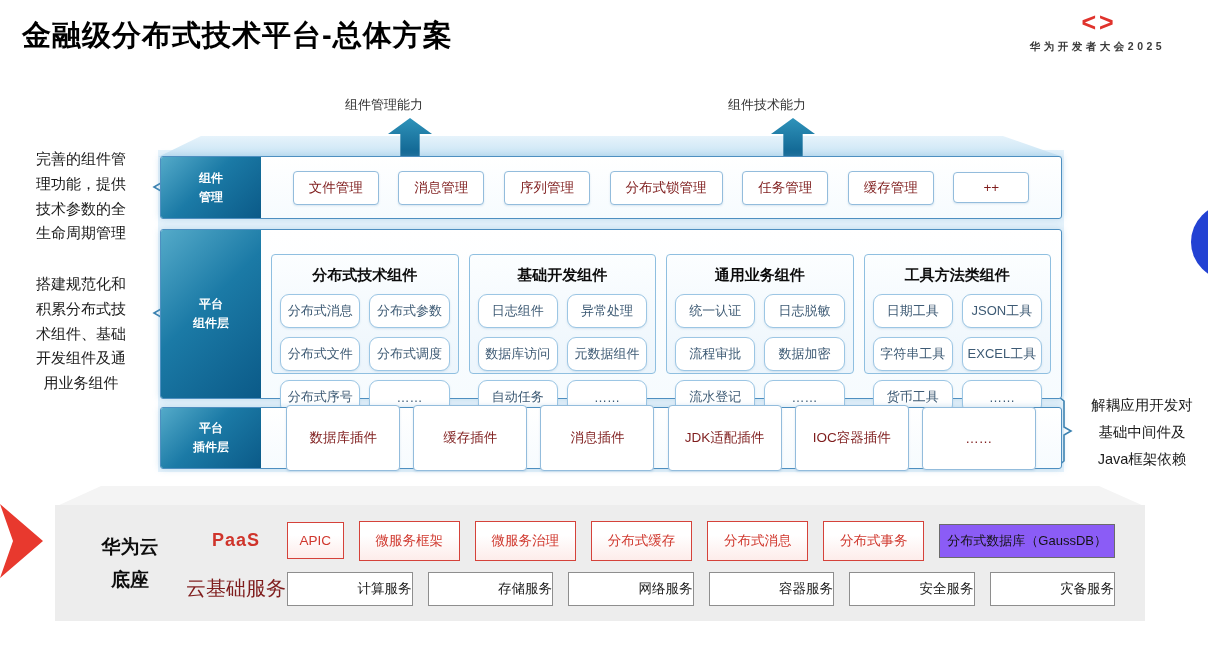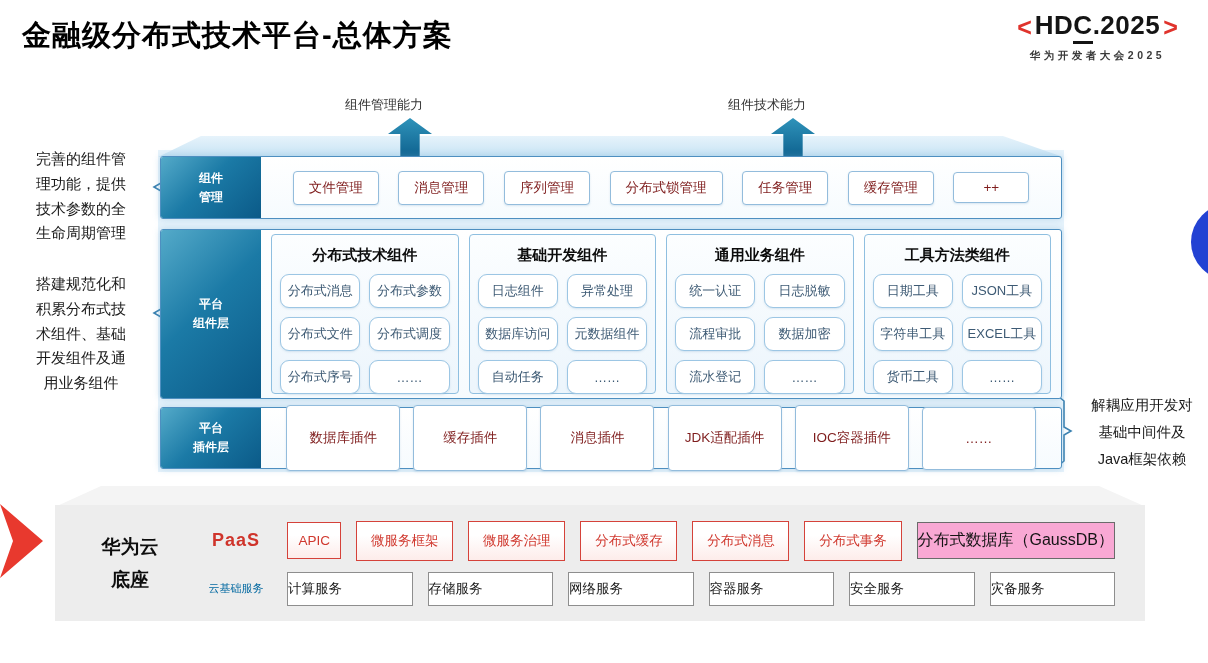--- a/index.html
+++ b/index.html
@@ -36,21 +36,21 @@
   #row-plug{top:407px;height:62px;}
   .row-label{width:100px;flex:0 0 100px;background:linear-gradient(135deg,#54aac9 0%,#1b7aa6 45%,#0b5a88 100%);
        color:#fff;font-weight:bold;font-size:12px;display:flex;align-items:center;justify-content:center;
        text-align:center;white-space:pre-line;line-height:1.55;border-radius:2px 0 0 2px;}
   .row-content{flex:1;display:flex;align-items:center;justify-content:space-evenly;padding:0 12px;}
   .chip{border:1px solid #93bcdc;border-radius:4px;background:#fff;color:#7f1d1d;font-size:13.5px;
        padding:7px 15px;text-align:center;box-shadow:0 1px 2px rgba(140,180,210,.3);min-width:44px;white-space:nowrap;}
   #row-plug .chip{padding:23px 0;width:112px;}
 
   
-  #row-comp .row-content{padding:4px 10px;gap:10px;align-items:stretch;}
+  #row-comp .row-content{padding:24px 10px;gap:10px;align-items:stretch;}
   .col{flex:1;border:1px solid #8fbfe0;border-radius:4px;background:linear-gradient(180deg,#fcfeff,#ecf5fc);
        padding:7px 8px 9px;display:flex;flex-direction:column;box-sizing:border-box;}
   .col-header{font-weight:bold;font-size:15px;color:#0c0c0c;text-align:center;margin:4px 0 9px;}
   .col-grid{display:grid;grid-template-columns:1fr 1fr;gap:9px;flex:1;}
   .col-chip{border:1px solid #9cc6e4;border-radius:9px;background:#fff;font-size:13px;color:#3d5a74;
        display:flex;align-items:center;justify-content:center;padding:7px 2px;
        box-shadow:0 1px 2px rgba(140,180,210,.3);white-space:nowrap;}
 
   
   .note{position:absolute;font-size:15px;color:#1a1a1a;line-height:1.65;text-align:center;white-space:pre-line;z-index:2;}
@@ -60,29 +60,29 @@
 
   
   .foundation{position:absolute;left:55px;top:505px;width:1090px;height:116px;background:#ededed;
        display:flex;align-items:center;z-index:2;box-sizing:border-box;}
   .f-label{flex:0 0 110px;margin-left:20px;font-size:19px;font-weight:bold;color:#0d0d0d;text-align:center;
        white-space:pre-line;line-height:1.75;}
   .f-rows{flex:1;display:flex;flex-direction:column;gap:11px;padding:0 30px 0 0;}
   .f-row{display:flex;align-items:center;}
   .f-row-label{flex:0 0 102px;text-align:center;}
   .paas-label{color:#cf342b;font-size:18px;font-weight:bold;letter-spacing:1px;}
-  .cloud-label{color:#0369a1;font-size:11px;}
+  .cloud-label{color:#7f1d1d;font-size:20px;}
   .f-chips{flex:1;display:flex;gap:15px;align-items:center;}
   .paas-chip{flex:1;border:1px solid #d5423a;color:#d0382e;font-size:13.5px;padding:10px 0;text-align:center;
        background:linear-gradient(180deg,#ffffff 35%,#fdecea);white-space:nowrap;}
   .paas-chip.small{flex:.55;}
-  .db-chip{flex:1.75;border:1px solid #6b6b6b;color:#141414;background:#f9a8d4;font-size:16px;
+  .db-chip{flex:1.75;border:1px solid #6b6b6b;color:#141414;background:#8b5cf6;font-size:13px;
        padding:7px 0;text-align:center;white-space:nowrap;}
   .cloud-chip{flex:1;border:1px solid #8e8e8e;background:#fff;color:#1a1a1a;font-size:13.5px;
-       padding:7px 0;text-align:left;white-space:nowrap;}
+       padding:7px 0;text-align:right;white-space:nowrap;}
 </style>
 </head>
 <body>
 
 <div id="stage">
 
   <svg id="backdrop" width="1208" height="663" viewBox="0 0 1208 663">
     <defs>
       <linearGradient id="slabTop" x1="0" y1="0" x2="0" y2="1">
         <stop offset="0" stop-color="#e6f3fb"></stop>
@@ -102,25 +102,20 @@
     <path d="M166,159 L161,164 L161,183 L154,187 L161,191 L161,210 L166,215" fill="none" stroke="#3a81b0" stroke-width="1.6"></path>
     <path d="M166,234 L161,239 L161,309 L154,313 L161,317 L161,387 L166,392" fill="none" stroke="#3a81b0" stroke-width="1.6"></path>
 
     <path d="M1058,396 L1064,401 L1064,427 L1071,431 L1064,435 L1064,461 L1058,466" fill="none" stroke="#3a81b0" stroke-width="1.6"></path>
   </svg>
 
   <div class="title">金融级分布式技术平台-总体方案</div>
   <div class="logo">
     <div class="logo-row">
       <span class="logo-bracket">&lt;</span>
-      <span class="logo-text">
-          <span>HD</span>
-          <span class="logo-c">C</span>
-          <span>.2025</span>
-        </span>
       <span class="logo-bracket">&gt;</span>
     </div>
     <div class="logo-sub">华为开发者大会2025</div>
   </div>
 
   <div class="cap" id="cap1">
     <div class="cap-label">组件管理能力</div>
     <div class="cap-arrow"></div>
   </div>
   <div class="cap" id="cap2">

